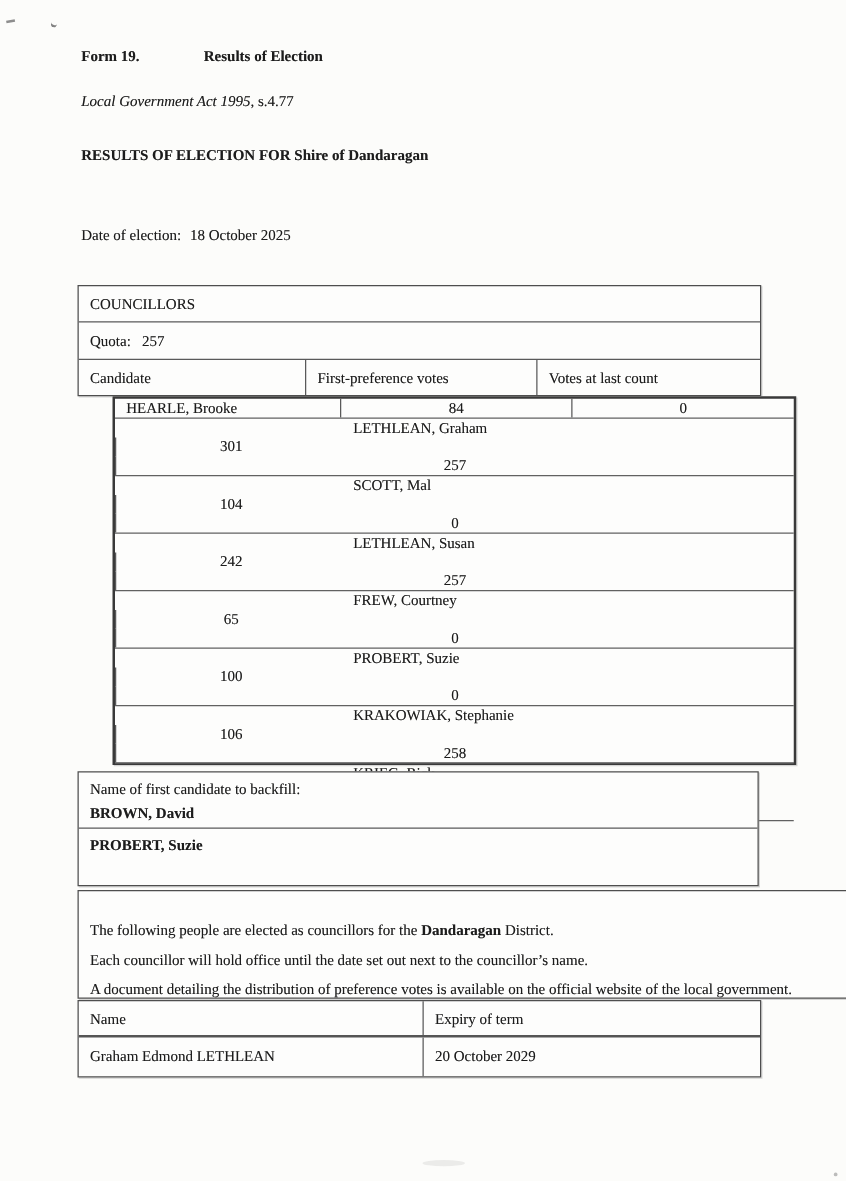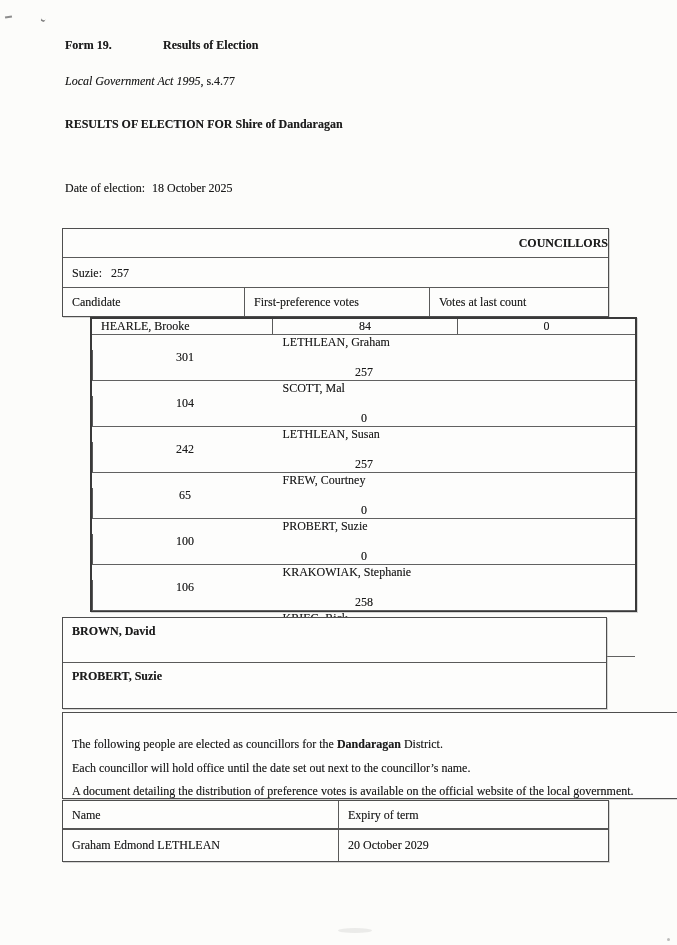--- a/index.html
+++ b/index.html
@@ -27,22 +27,22 @@
   .date-value  { margin-left:7px; }
   .quota-value { margin-left:9px; }
 
   
   .tbl { position:absolute; box-sizing:border-box; background:#fdfdfc;
          border:1px solid #4e4e4e; box-shadow:1px 1px 0 rgba(140,140,140,.35); }
   .tbl *, .tbl { box-sizing:border-box; }
 
   
   #tblTop { left:62px; top:228px; width:547px; }
-  .row-title { height:29px; line-height:29px; padding-left:9px; font-weight:bold;
-               border-bottom:1px solid #5a5a5a;text-align:right; }
+  .row-title { height:29px; line-height:29px; padding-left:9px; font-weight:normal;
+               border-bottom:1px solid #5a5a5a; }
   .row-quota { height:30px; line-height:30px; padding-left:9px;
                border-bottom:1px solid #5a5a5a; }
   .row-heads { display:flex; height:28px; line-height:28px; }
   .hc1 { width:181px; padding-left:9px; }
   .hc2 { width:185px; padding-left:9px; border-left:1px solid #5a5a5a; }
   .hc3 { flex:1;      padding-left:9px; border-left:1px solid #5a5a5a; }
 
   
   #tblRows { left:62px; top:317px; width:547px; height:295px;
              border:2px solid #393939; display:flex; flex-direction:column;margin-left:28px; }
@@ -101,21 +101,21 @@
 
   <div class="results-line">RESULTS OF ELECTION FOR Shire of Dandaragan</div>
 
   <div class="date-line">
     <span>Date of election:</span><span class="date-value">18 October 2025</span>
   </div>
 
   <div class="tbl" id="tblTop">
     <div class="row-title">COUNCILLORS</div>
     <div class="row-quota">
-      <span>Suzie:</span><span class="quota-value">257</span>
+      <span>Quota:</span><span class="quota-value">257</span>
     </div>
     <div class="row-heads">
       <div class="hc1">Candidate</div>
       <div class="hc2">First-preference votes</div>
       <div class="hc3">Votes at last count</div>
     </div>
   </div>
 
   <div class="tbl" id="tblRows">
     <div class="drow">
@@ -160,20 +160,21 @@
     </div>
     <div class="drow">
       <div class="dc1">BROWN, David</div>
       <div class="dc2">137</div>
       <div class="dc3">12</div>
     </div>
   </div>
 
   <div class="tbl" id="backfill">
     <div class="bf bf-first">
+      <div>Name of first candidate to backfill:</div>
       <div class="bf-value">BROWN, David</div>
     </div>
     <div class="bf">
       <div class="bf-value">PROBERT, Suzie</div>
     </div>
   </div>
 
   <div class="tbl" id="notes">
     <p><span>The following people are elected as councillors for the </span><span class="b">Dandaragan</span><span> District.</span></p>
     <p>Each councillor will hold office until the date set out next to the councillor’s name.</p>

